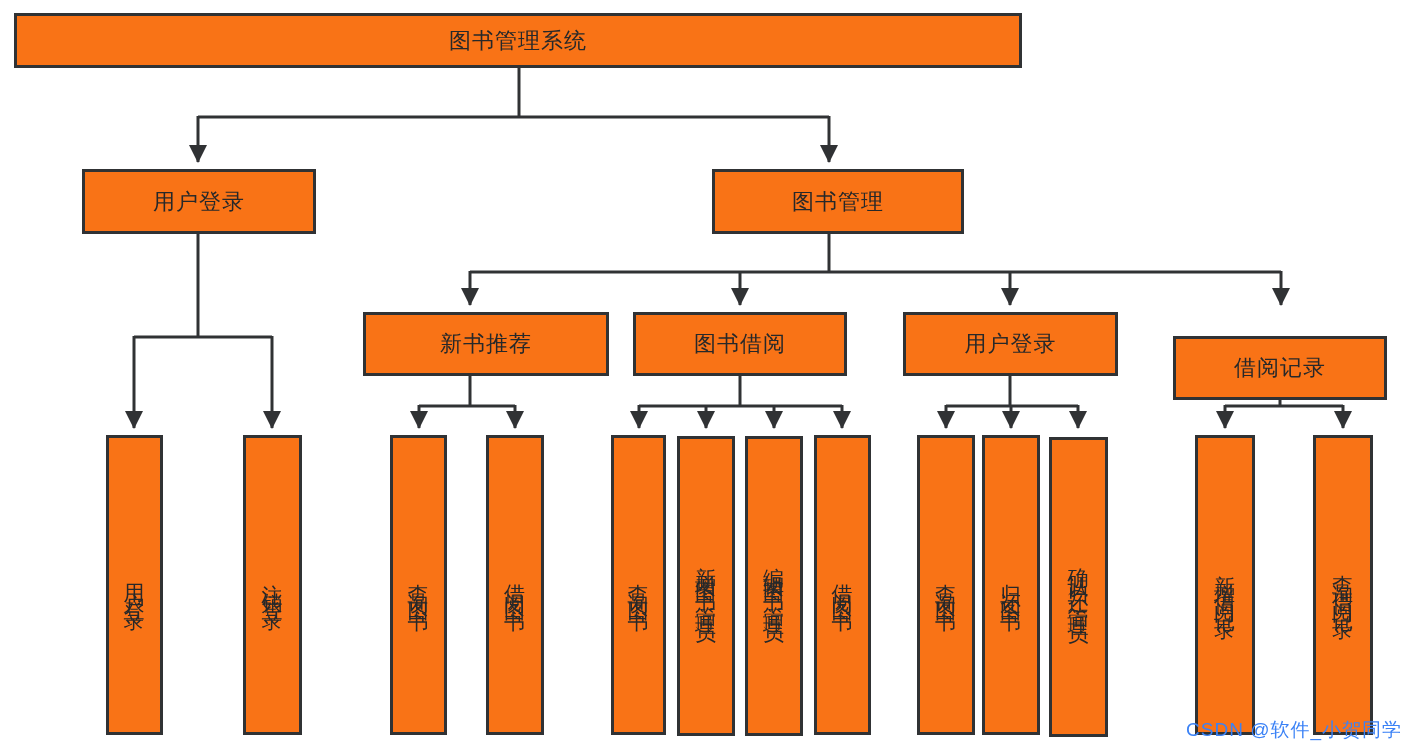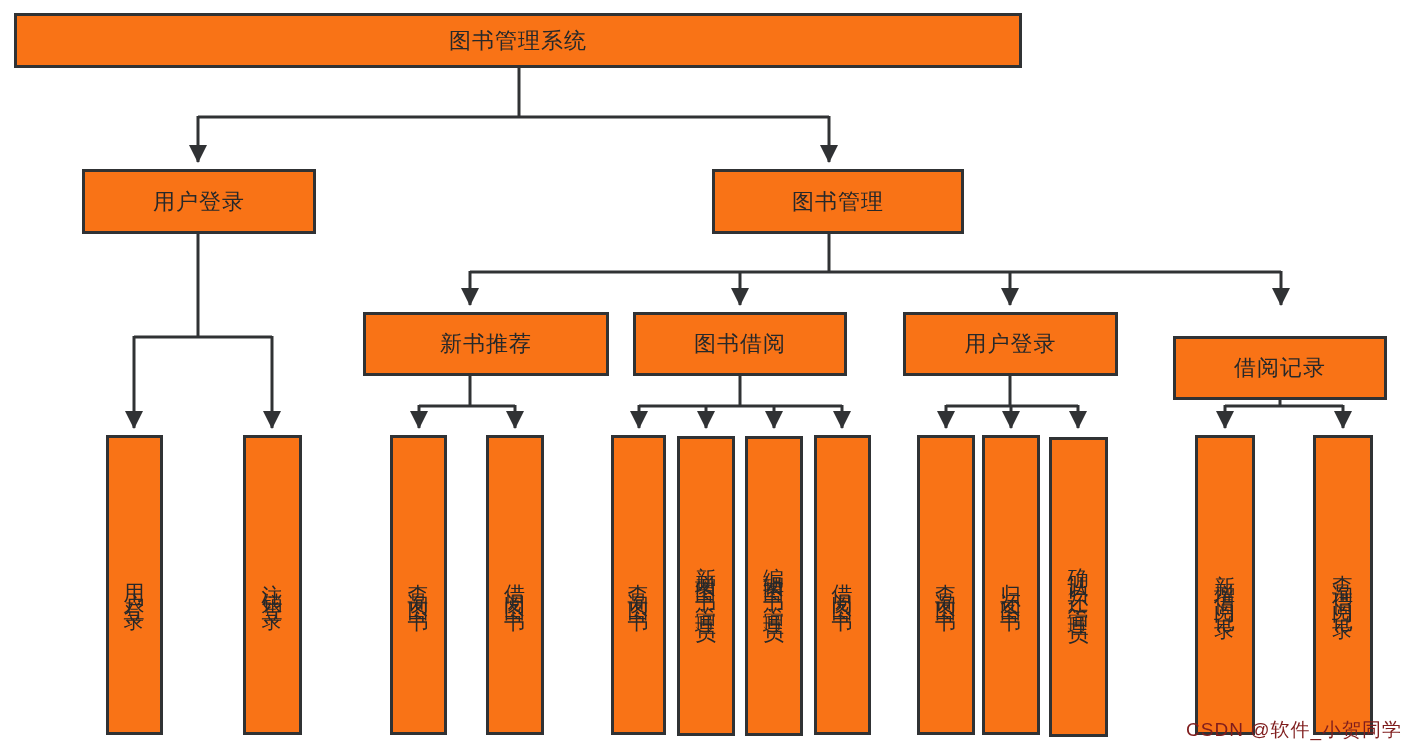--- a/index.html
+++ b/index.html
@@ -37,21 +37,21 @@
     font-size: 21px;
     white-space: normal;
     line-height: 1;
   }
   .vbox.tight { letter-spacing: 8px; }
   .watermark {
     position: absolute;
     right: 3px;
     bottom: 4px;
     font-size: 19px;
-    color: #7f1d1d;
+    color: #3b82f6;
     letter-spacing: 1px;
     background: transparent;
   }
 </style>
 </head>
 <body>
 
 <div class="stage">
 
   <svg class="connector-svg" viewBox="0 0 1405 747" xmlns="http://www.w3.org/2000/svg">

